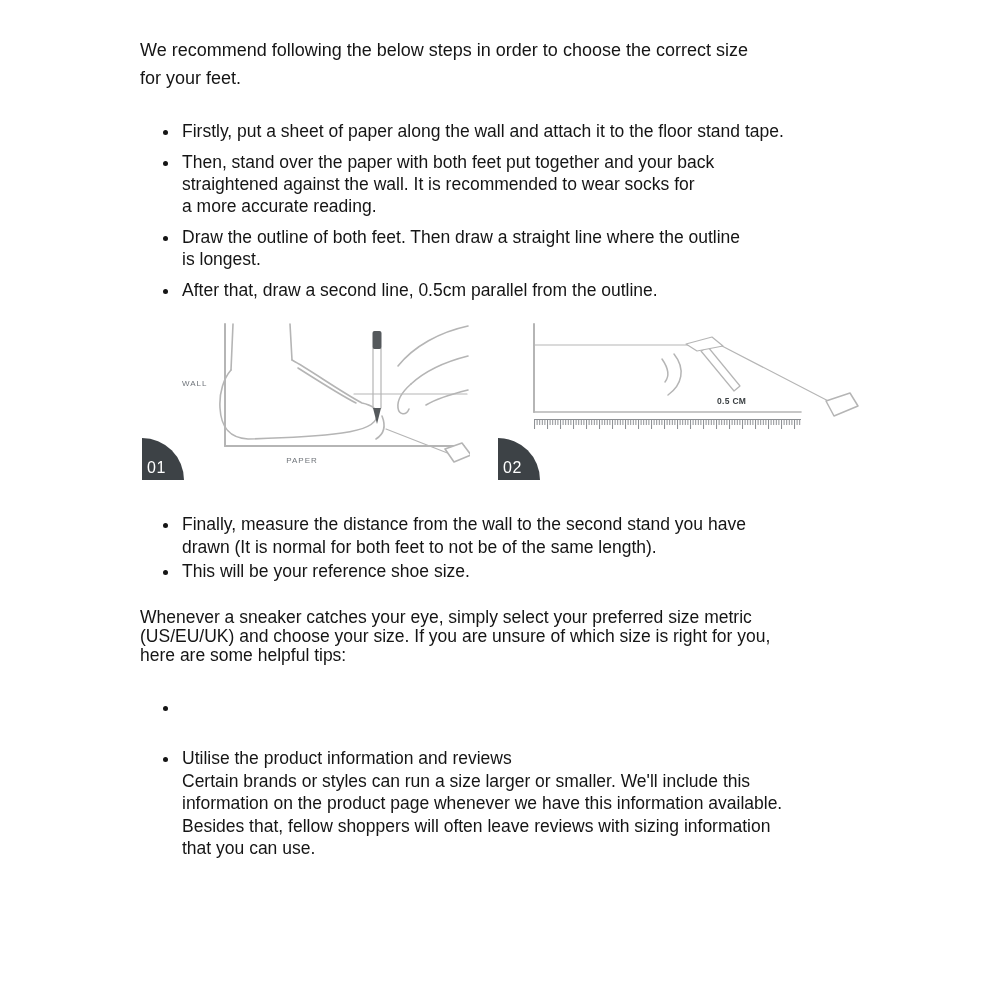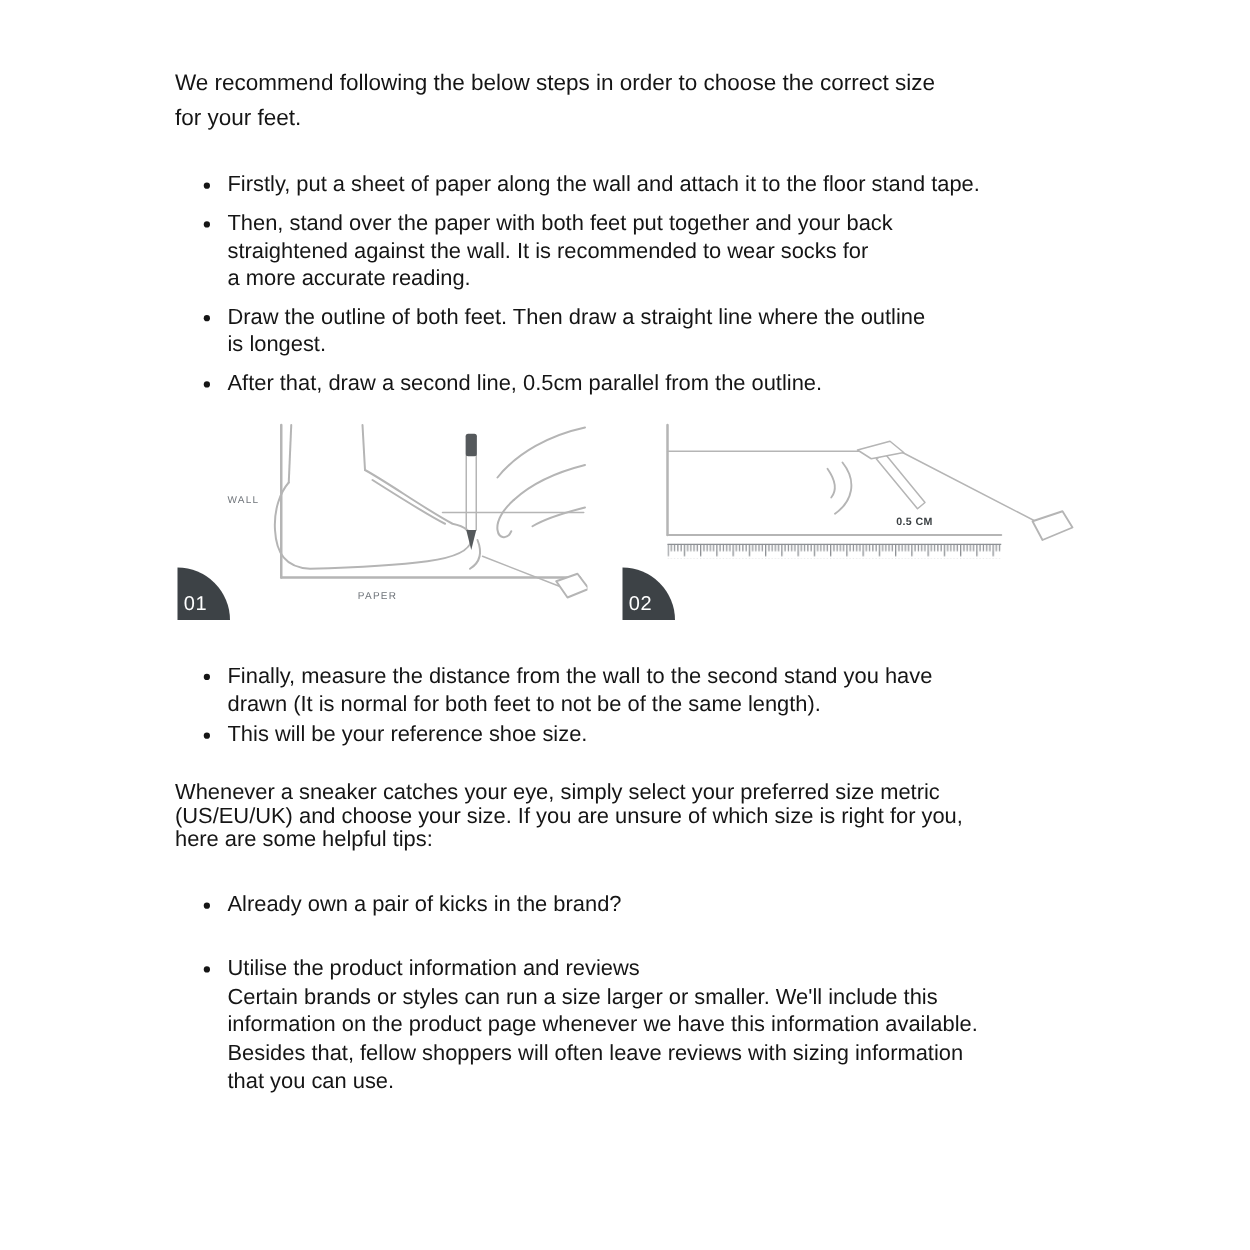--- a/index.html
+++ b/index.html
@@ -7,21 +7,21 @@
   .page{
     position:relative;
     width:1000px;height:1000px;
     background:#ffffff;
     font-family:"Liberation Sans","DejaVu Sans",sans-serif;
     color:#151515;
     overflow:hidden;
   }
   .content{
     position:absolute;
-    left:140px;top:16px;
+    left:140px;top:0;
     width:740px;
   }
   .pre{white-space:pre-line;}
   .intro{
     margin:36px 0 0 0;
     font-size:18px;
     line-height:28px;
   }
   .note{
     margin:13px 0 0 0;
@@ -203,21 +203,20 @@
 drawn (It is normal for both feet to not be of the same length).</li>
       <li class="pre">This will be your reference shoe size.</li>
     </ul>
 
     <p class="tips-intro pre">Whenever a sneaker catches your eye, simply select your preferred size metric
 (US/EU/UK) and choose your size. If you are unsure of which size is right for you,
 here are some helpful tips:</p>
 
     <ul class="blist tips">
       <li>
-        <div>Already own a pair of kicks in the brand?</div>
       </li>
       <li>
         <div>Utilise the product information and reviews</div>
         <div class="pre">Certain brands or styles can run a size larger or smaller. We'll include this
 information on the product page whenever we have this information available.
 Besides that, fellow shoppers will often leave reviews with sizing information
 that you can use.</div>
       </li>
     </ul>
 

